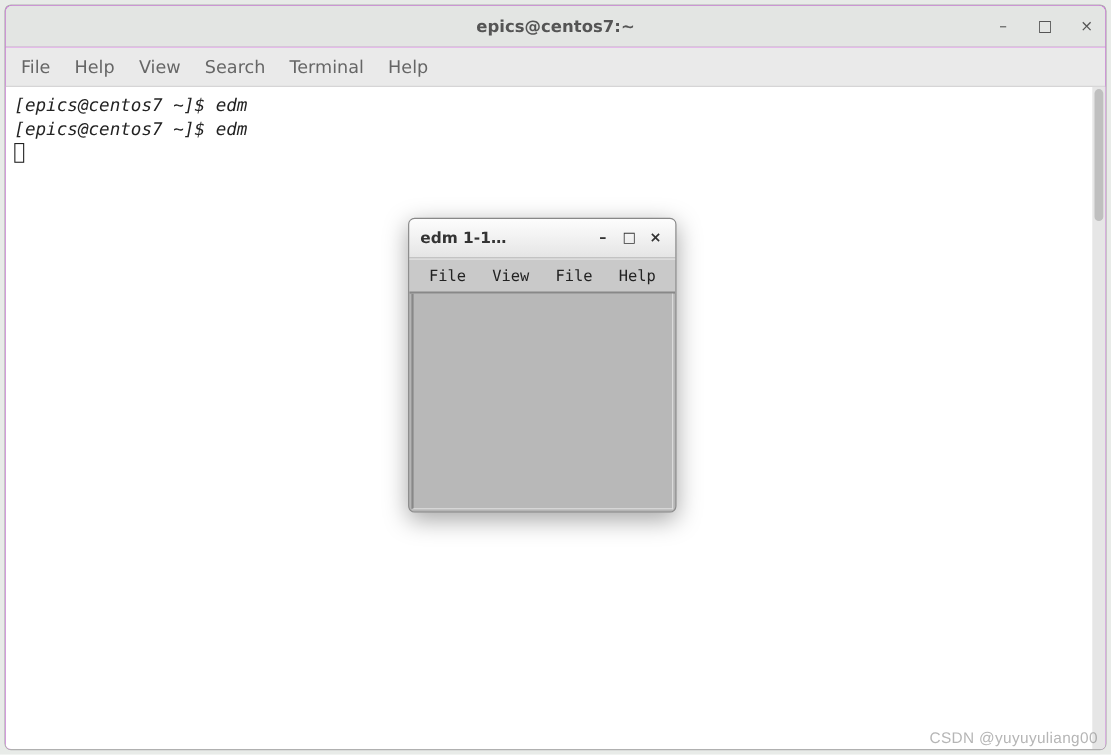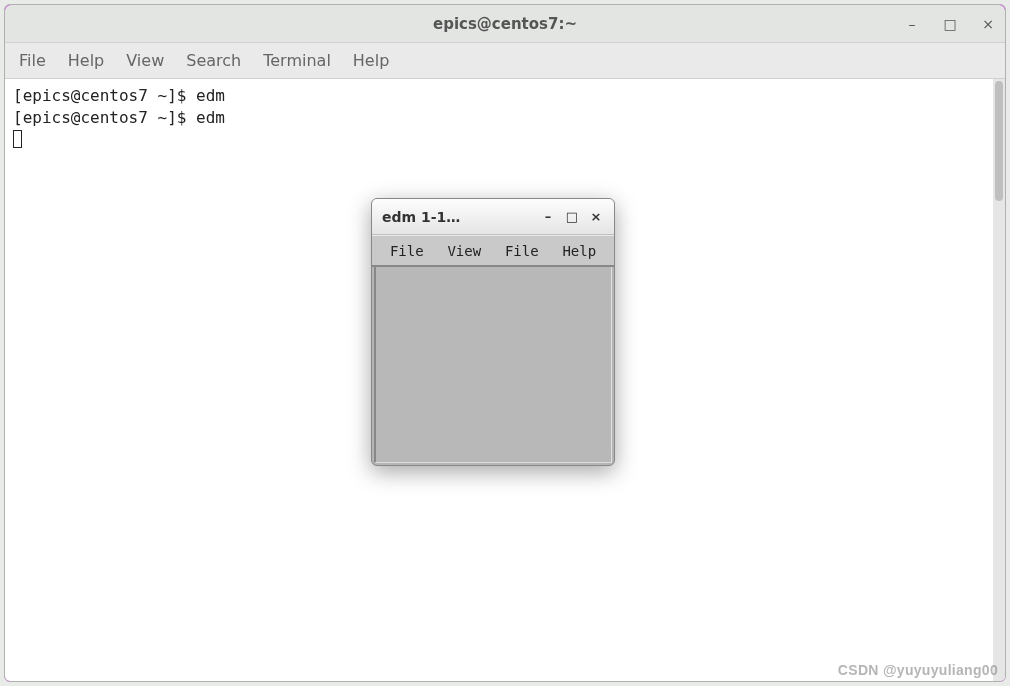--- a/index.html
+++ b/index.html
@@ -73,20 +73,21 @@
     .term-body {
       flex: 1;
       background: #ffffff;
       padding: 6px 8px;
       font-family: "DejaVu Sans Mono", "Courier New", monospace;
       font-size: 16px;
       color: #222;
       position: relative;
       white-space: pre;
       line-height: 1.35;
+      font-style: italic;
     }
     .term-scrollbar {
       position: absolute;
       right: 0;
       top: 0;
       bottom: 0;
       width: 12px;
       background: #e6e6e6;
     }
     .term-scroll-thumb {
@@ -173,21 +174,20 @@
 
     .watermark {
       position: absolute;
       right: 12px;
       bottom: 8px;
       color: rgba(120,120,120,0.55);
       font-size: 14px;
       font-family: Arial, sans-serif;
       letter-spacing: 0.3px;
       pointer-events: none;
-      font-weight: bold;
     }
   </style>
 </head>
 <body>
 
 <div class="terminal-window">
   <div class="term-titlebar">
     <span class="term-title">epics@centos7:~</span>
     <div class="term-window-controls">
       <span class="win-btn">–</span>

